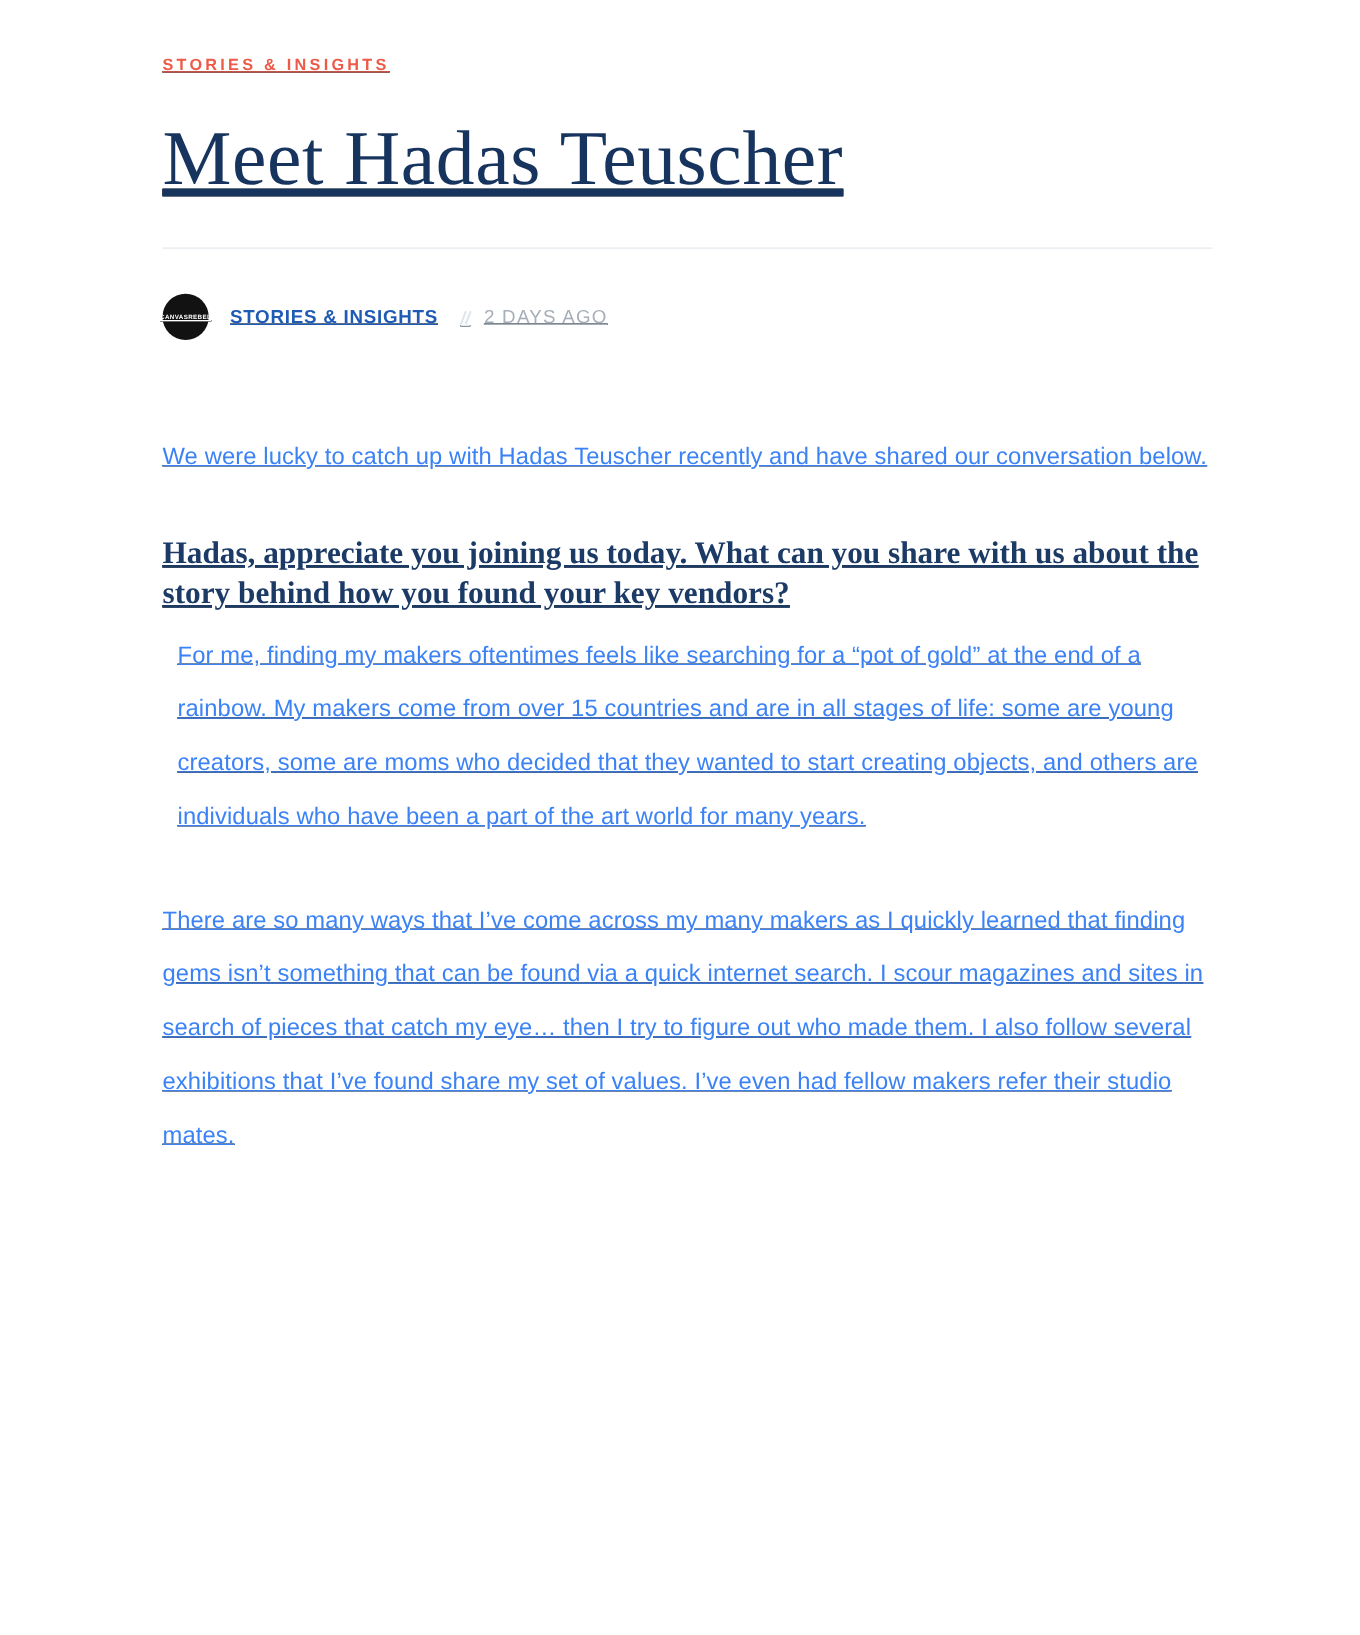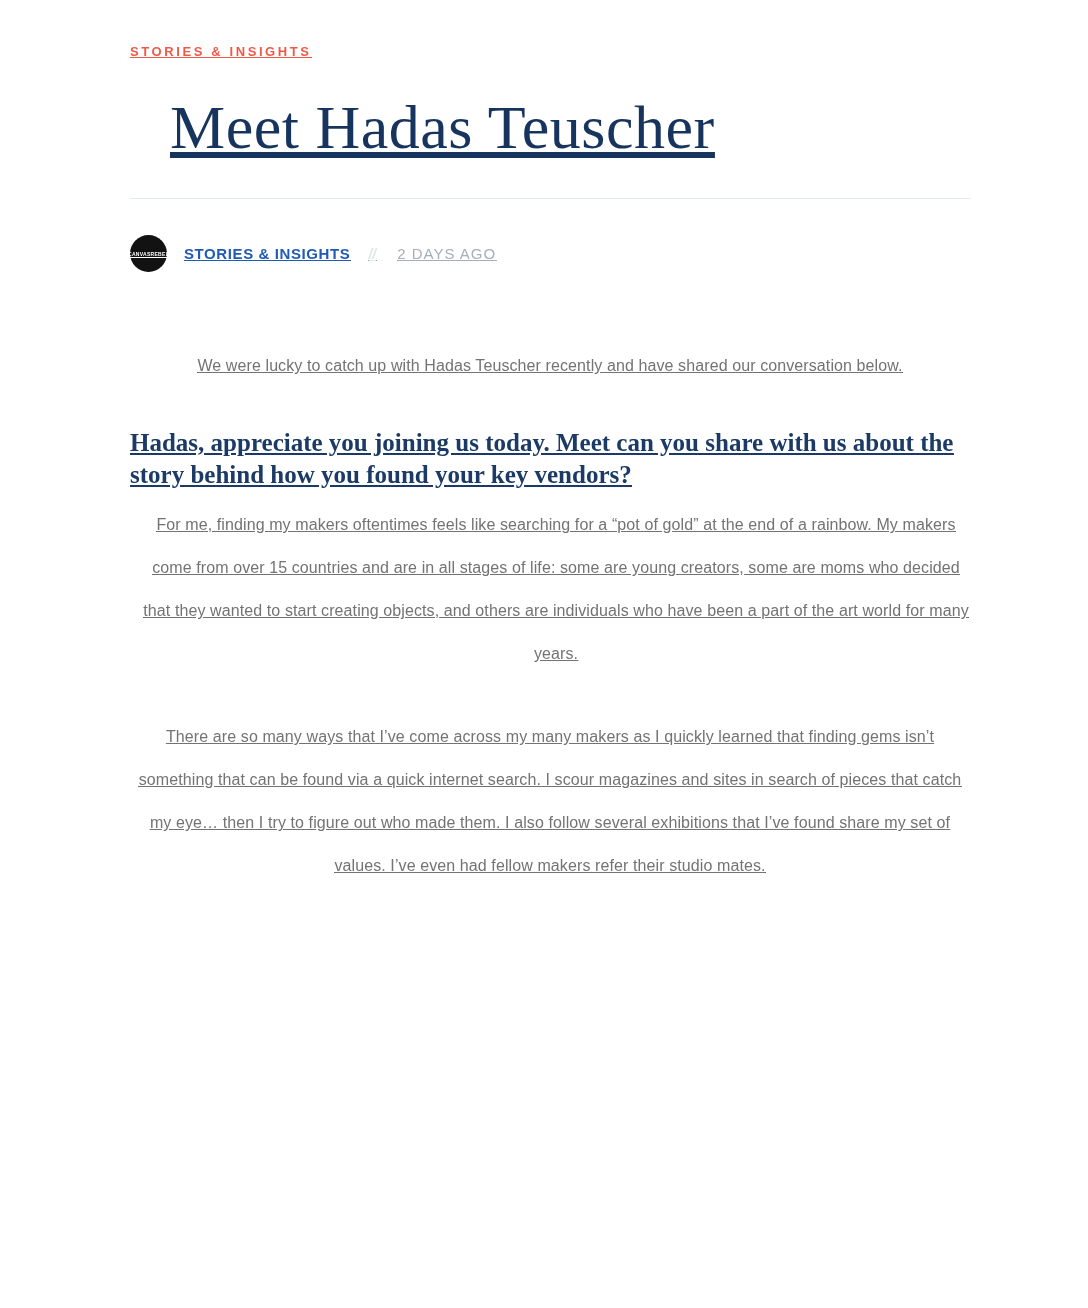--- a/index.html
+++ b/index.html
@@ -25,21 +25,20 @@
     cursor: pointer;
   }
   .page-title {
     margin-top: 36px;
     font-family: "Liberation Serif", serif;
     font-weight: 400;
     font-size: 62px;
     line-height: 1.05;
     color: #16345e;
     letter-spacing: 0.5px;
-    margin-left: 40px;
   }
   .divider {
     margin-top: 38px;
     border: none;
     border-top: 1px solid #e2eaf0;
     width: 840px;
   }
   .meta-row {
     margin-top: 36px;
     display: flex;
@@ -73,35 +72,34 @@
     cursor: pointer;
   }
   .meta-sep {
     margin-left: 18px;
     font-size: 14px;
     color: #dfe5eb;
     font-style: italic;
     font-weight: 700;
   }
   .meta-time {
-    margin-left: 21px;
+    margin-left: 11px;
     font-size: 15px;
     letter-spacing: 1px;
     color: #a6aeb8;
     text-transform: uppercase;
   }
   .intro {
     margin-top: 72px;
   }
   p.body-text {
-    font-size: 16px;
+    font-size: 19px;
     line-height: 43px;
-    color: #737373;
+    color: #3b82f6;
     letter-spacing: 0.1px;
-    text-align: center;
   }
   .question {
     margin-top: 40px;
     font-family: "Liberation Serif", serif;
     font-weight: 700;
     font-size: 25px;
     line-height: 32px;
     color: #1b3a66;
     max-width: 840px;
   }
@@ -124,20 +122,20 @@
     <div class="avatar">
       <span>CANVASREBEL</span>
     </div>
     <div class="meta-category">STORIES &amp; INSIGHTS</div>
     <div class="meta-sep">//</div>
     <div class="meta-time">2 DAYS AGO</div>
   </div>
 
   <p class="body-text intro">We were lucky to catch up with Hadas Teuscher recently and have shared our conversation below.</p>
 
-  <h2 class="question">Hadas, appreciate you joining us today. Meet can you share with us about the story behind how you found your key vendors?</h2>
+  <h2 class="question">Hadas, appreciate you joining us today. What can you share with us about the story behind how you found your key vendors?</h2>
 
   <p class="body-text answer-1">For me, finding my makers oftentimes feels like searching for a “pot of gold” at the end of a rainbow. My makers come from over 15 countries and are in all stages of life: some are young creators, some are moms who decided that they wanted to start creating objects, and others are individuals who have been a part of the art world for many years.</p>
 
 
   <p class="body-text answer-3">There are so many ways that I’ve come across my many makers as I quickly learned that finding gems isn’t something that can be found via a quick internet search. I scour magazines and sites in search of pieces that catch my eye… then I try to figure out who made them. I also follow several exhibitions that I’ve found share my set of values. I’ve even had fellow makers refer their studio mates.</p>
 
 </div>
 
 </body></html>

